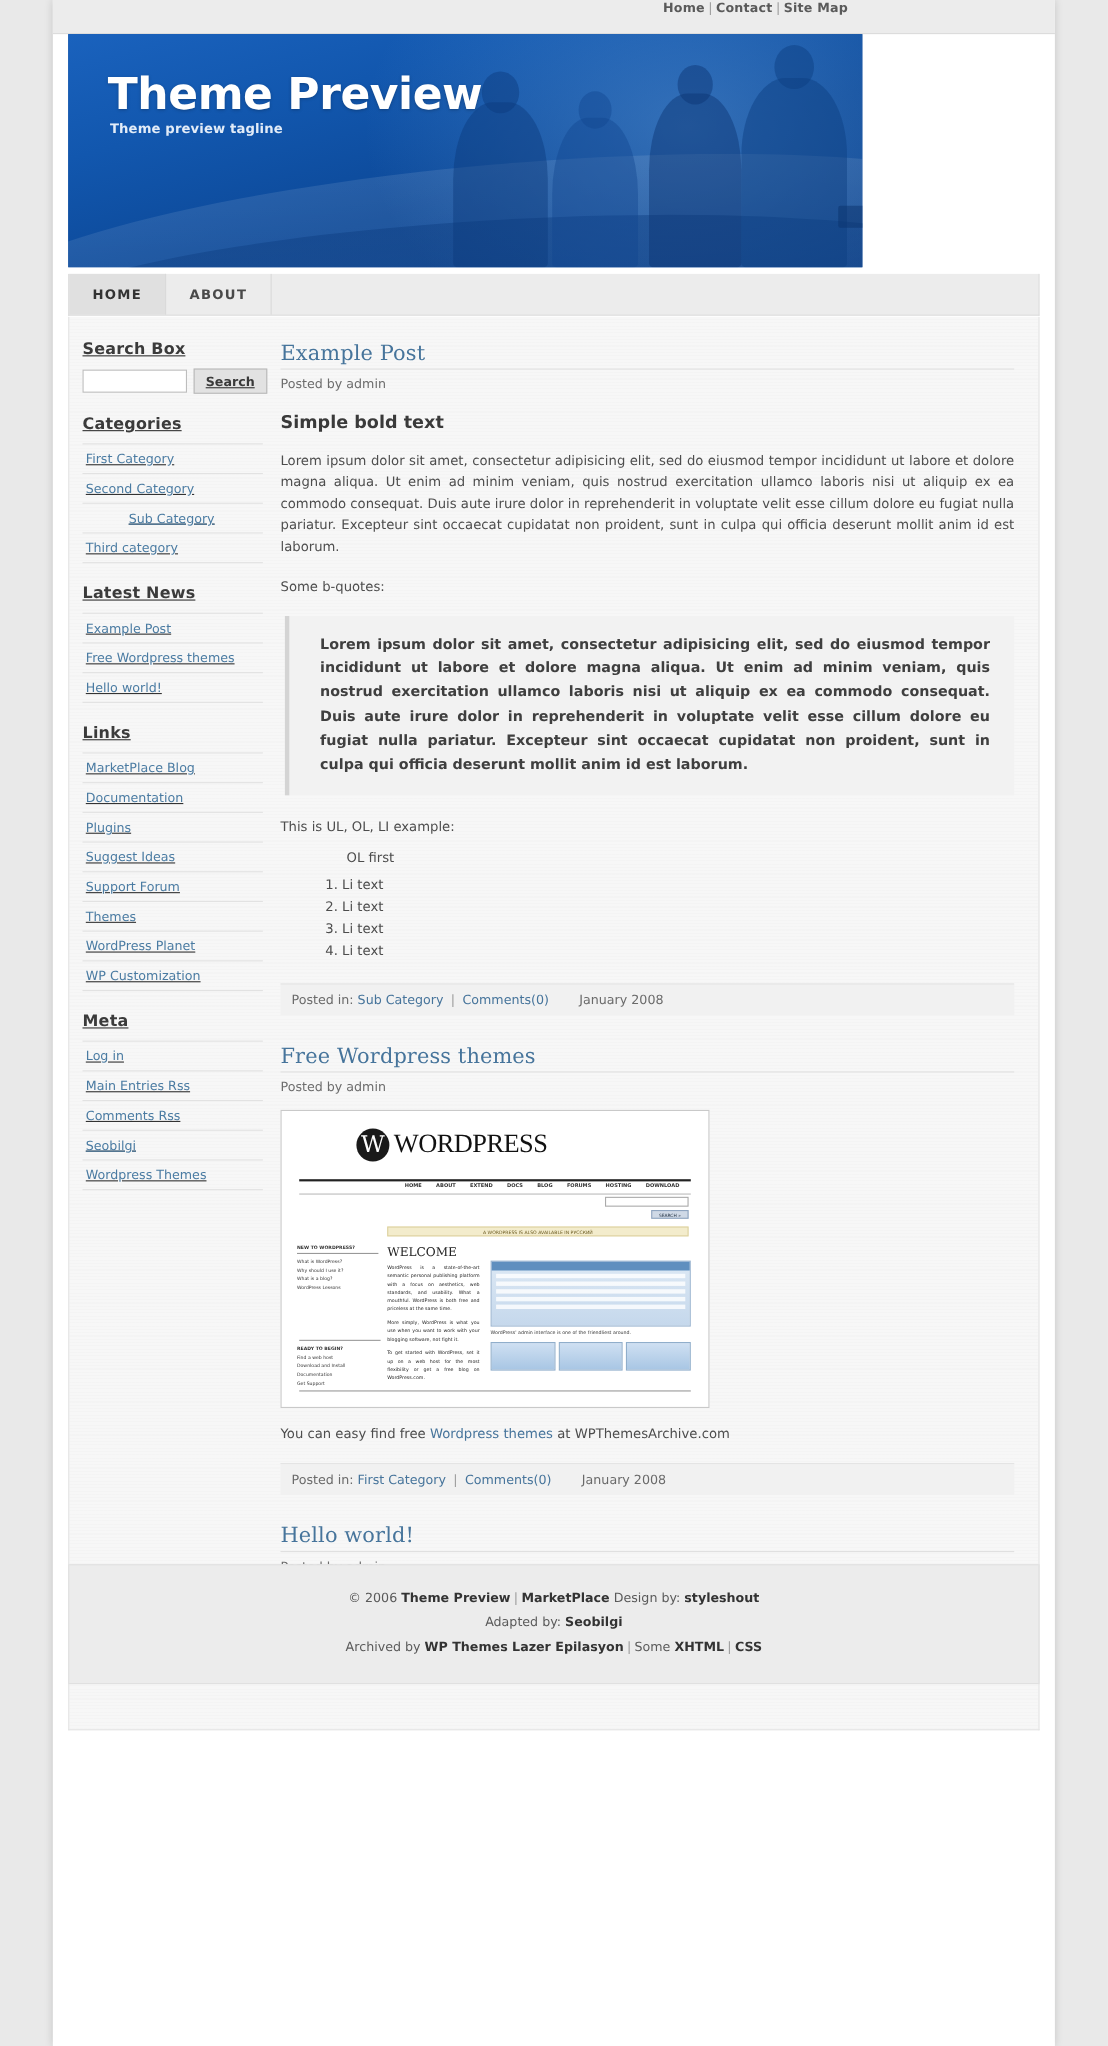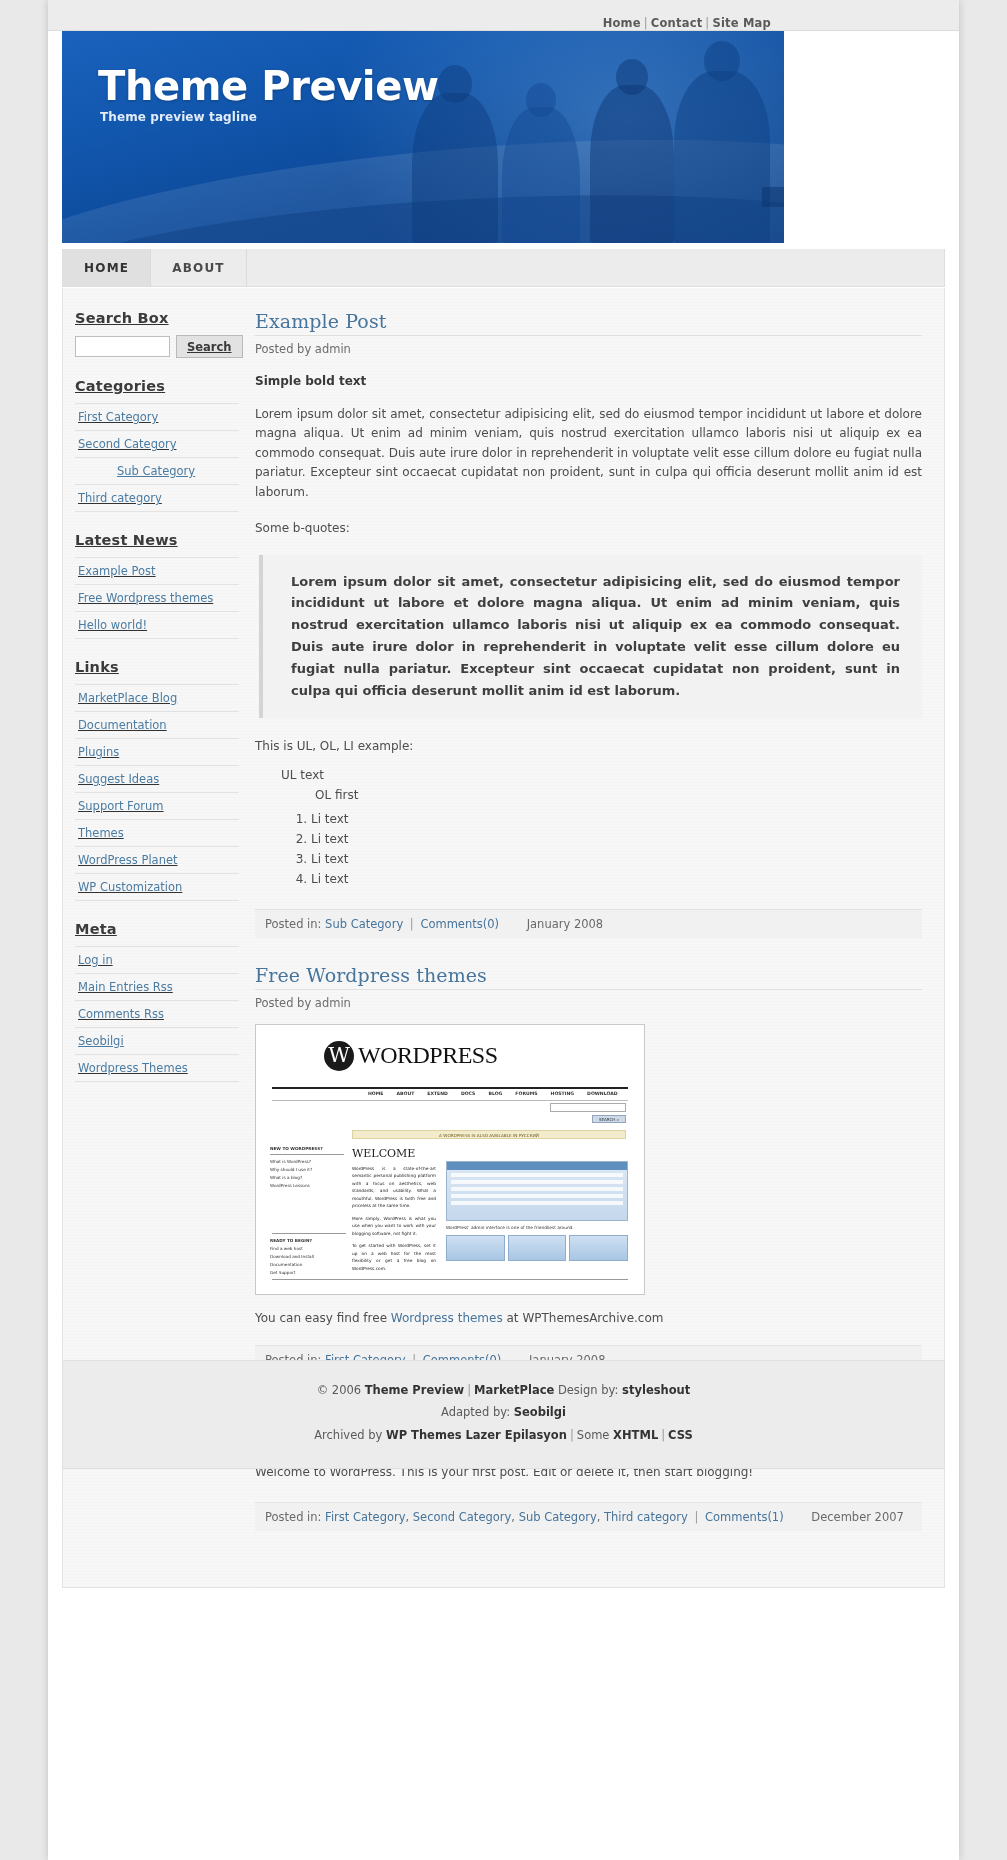--- a/index.html
+++ b/index.html
@@ -31,21 +31,21 @@
 
   
   #topbar {
     height:31px;
     background:#ececec;
     border-bottom:1px solid #dcdcdc;
     position:relative;
   }
   #topbar .links {
     position:absolute;
-    right:188px; top:16px;
+    right:188px; top:0;
     font-size:11.5px;
     font-weight:bold;
     color:#666;
     letter-spacing:.2px;
   }
   #topbar .links a { color:#5a5a5a; }
   #topbar .sep { color:#9a9a9a; margin:0 3px; font-weight:normal; }
 
   
   #banner {
@@ -201,21 +201,21 @@
     border-bottom:1px solid #e0e0e0;
     letter-spacing:.1px;
   }
   .post .byline {
     margin:6px 0 0 0;
     font-size:11.5px;
     color:#6c6c6c;
   }
   .post .bold-lead {
     margin:18px 0 0 0;
-    font-size:12px;
+    font-size:16px;
     font-weight:bold;
     color:#3a3a3a;
   }
   .post p.body {
     margin:17px 0 0 0;
     font-size:12px;
     line-height:1.62;
     color:#4d4d4d;
     text-align:justify;
   }
@@ -329,21 +329,21 @@
   .shot .rule2 { position:absolute; left:16px; width:74px; top:208px; border-top:1px solid #999; }
   .shot .ready { position:absolute; left:14px; top:212px; width:76px; font-size:4.2px; line-height:1.9; color:#333; }
   .shot .ready .hd { font-weight:bold; }
 
   .freetext { margin-top:16px; font-size:12px; color:#4d4d4d; }
   .freetext a { color:#46749b; }
 
   
   #footer {
     position:absolute;
-    left:14px; top:1360px;
+    left:14px; top:1422px;
     width:883px;
     padding:18px 0 22px 0;
     background:#ececec;
     border:1px solid #e0e0e0;
     text-align:center;
     font-size:11.5px;
     color:#5a5a5a;
     line-height:1.95;
   }
   #footer b { color:#333; }
@@ -497,21 +497,20 @@
 
         <div class="post">
           <h2>Example Post</h2>
           <p class="byline">Posted by admin</p>
           <p class="bold-lead">Simple bold text</p>
           <p class="body">Lorem ipsum dolor sit amet, consectetur adipisicing elit, sed do eiusmod tempor incididunt ut labore et dolore magna aliqua. Ut enim ad minim veniam, quis nostrud exercitation ullamco laboris nisi ut aliquip ex ea commodo consequat. Duis aute irure dolor in reprehenderit in voluptate velit esse cillum dolore eu fugiat nulla pariatur. Excepteur sint occaecat cupidatat non proident, sunt in culpa qui officia deserunt mollit anim id est laborum.</p>
           <p class="body">Some b-quotes:</p>
           <blockquote>Lorem ipsum dolor sit amet, consectetur adipisicing elit, sed do eiusmod tempor incididunt ut labore et dolore magna aliqua. Ut enim ad minim veniam, quis nostrud exercitation ullamco laboris nisi ut aliquip ex ea commodo consequat. Duis aute irure dolor in reprehenderit in voluptate velit esse cillum dolore eu fugiat nulla pariatur. Excepteur sint occaecat cupidatat non proident, sunt in culpa qui officia deserunt mollit anim id est laborum.</blockquote>
           <p class="list-intro">This is UL, OL, LI example:</p>
           <ul class="demo-ul">
-            <li>UL text</li>
             <li>
               <ul>
                 <li>OL first</li>
               </ul>
             </li>
           </ul>
           <ol class="demo-ol">
             <li>Li text</li>
             <li>Li text</li>
             <li>Li text</li>

